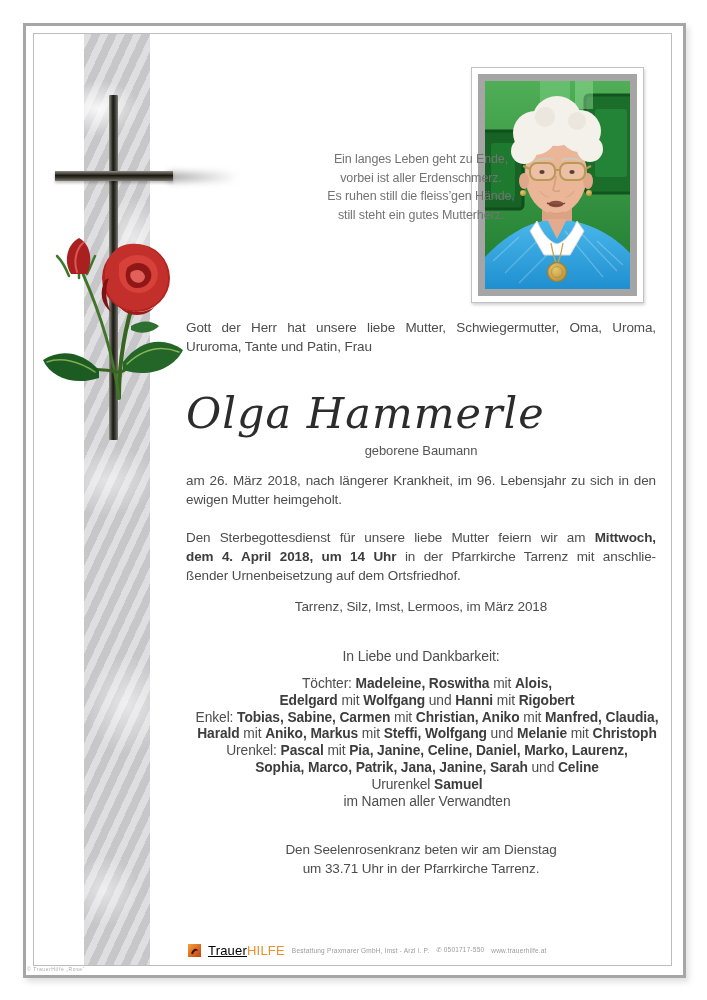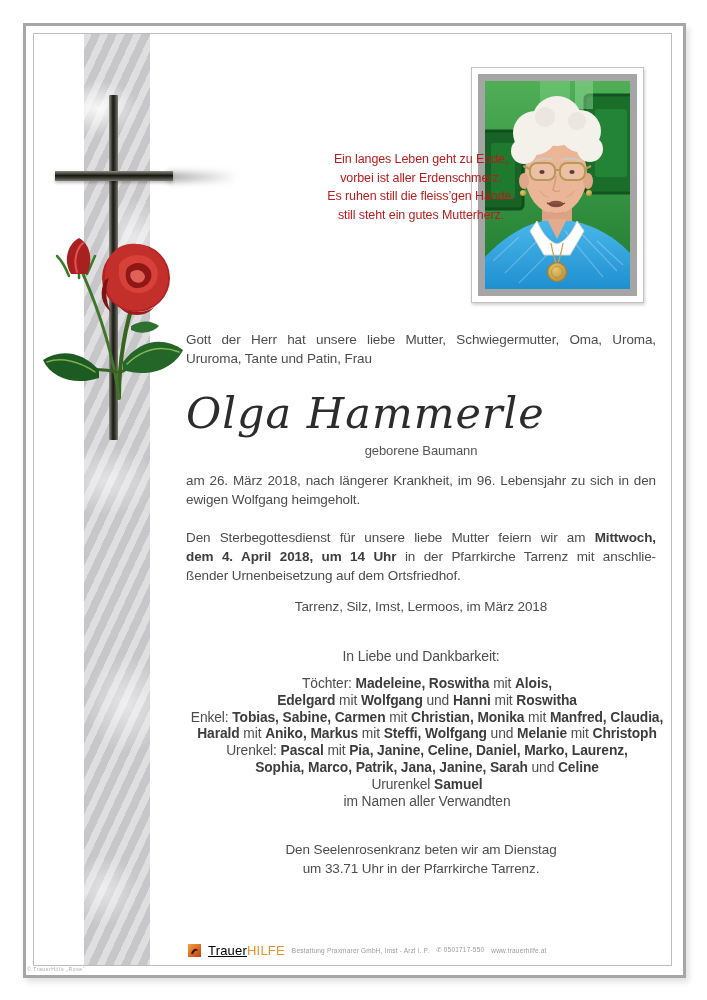--- a/index.html
+++ b/index.html
@@ -54,23 +54,23 @@
     box-shadow:1px 2px 3px rgba(0,0,0,.18);
   }
   .photo-mat{width:100%;height:100%;background:#a5a5a5;padding:7px;box-sizing:border-box;}
   .photo-mat svg{display:block;width:100%;height:100%;}
   
   .tblock{position:absolute;left:186px;width:470px;font-size:13.5px;line-height:19px;letter-spacing:-0.1px;color:#4d4d4d;}
   .tblock b{color:#3d3d3d;}
   .center{text-align:center;}
   .ln{min-height:19px;}
   .ln.j{text-align:justify;text-align-last:justify;}
-  .poem{top:150px;font-size:12.5px;line-height:18.5px;color:#b91c1c;}
+  .poem{top:150px;font-size:12.5px;line-height:18.5px;color:#737373;}
   .poem .ln{min-height:18.5px;}
-  .intro{top:330px;}
+  .intro{top:318px;}
   .name{
     position:absolute;left:186px;width:470px;top:388px;text-align:left;
     font-family:"DejaVu Serif","Liberation Serif",serif;font-style:italic;
     font-size:43px;line-height:50px;color:#2c2c2c;letter-spacing:1px;
   }
   .maiden{top:441px;font-size:13px;color:#555;}
   .death{top:471px;}
   .service{top:528px;}
   .places{top:597px;font-size:13.5px;}
   .closing{top:647px;font-size:14px;}
@@ -206,37 +206,37 @@
 <div class="tblock intro">
     <div class="ln j"><span>Gott der Herr hat unsere liebe Mutter, Schwiegermutter, Oma, Uroma,</span></div>
     <div class="ln"><span>Ururoma, Tante und Patin, Frau</span></div>
   </div>
 
 <div class="name">Olga Hammerle</div>
 <div class="tblock maiden center">geborene Baumann</div>
 
 <div class="tblock death">
     <div class="ln j"><span>am 26. März 2018, nach längerer Krankheit, im 96. Lebensjahr zu sich in den</span></div>
-    <div class="ln"><span>ewigen Wolfgang heimgeholt.</span></div>
+    <div class="ln"><span>ewigen Mutter heimgeholt.</span></div>
   </div>
 
 <div class="tblock service">
     <div class="ln j"><span>Den Sterbegottesdienst für unsere liebe Mutter feiern wir am </span><b>Mittwoch,</b></div>
     <div class="ln j"><b>dem 4. April 2018, um 14 Uhr</b><span> in der Pfarrkirche Tarrenz mit anschlie-</span></div>
     <div class="ln"><span>ßender Urnenbeisetzung auf dem Ortsfriedhof.</span></div>
   </div>
 
 <div class="tblock places center">Tarrenz, Silz, Imst, Lermoos, im März 2018</div>
 
 <div class="tblock closing center">In Liebe und Dankbarkeit:</div>
 
 <div class="tblock family center">
     <div class="ln"><span>Töchter: </span><b>Madeleine, Roswitha</b><span> mit </span><b>Alois,</b></div>
-    <div class="ln"><b>Edelgard</b><span> mit </span><b>Wolfgang</b><span> und </span><b>Hanni</b><span> mit </span><b>Roswitha</b></div>
-    <div class="ln"><span>Enkel: </span><b>Tobias, Sabine, Carmen</b><span> mit </span><b>Christian, Monika</b><span> mit </span><b>Manfred, Claudia,</b></div>
+    <div class="ln"><b>Edelgard</b><span> mit </span><b>Wolfgang</b><span> und </span><b>Hanni</b><span> mit </span><b>Rigobert</b></div>
+    <div class="ln"><span>Enkel: </span><b>Tobias, Sabine, Carmen</b><span> mit </span><b>Christian, Aniko</b><span> mit </span><b>Manfred, Claudia,</b></div>
     <div class="ln"><b>Harald</b><span> mit </span><b>Aniko, Markus</b><span> mit </span><b>Steffi, Wolfgang</b><span> und </span><b>Melanie</b><span> mit </span><b>Christoph</b></div>
     <div class="ln"><span>Urenkel: </span><b>Pascal</b><span> mit </span><b>Pia, Janine, Celine, Daniel, Marko, Laurenz,</b></div>
     <div class="ln"><b>Sophia, Marco, Patrik, Jana, Janine, Sarah</b><span> und </span><b>Celine</b></div>
     <div class="ln"><span>Ururenkel </span><b>Samuel</b></div>
     <div class="ln"><span>im Namen aller Verwandten</span></div>
   </div>
 
 <div class="tblock rosary center">
     <div class="ln"><span>Den Seelenrosenkranz beten wir am Dienstag</span></div>
     <div class="ln"><span>um 33.71 Uhr in der Pfarrkirche Tarrenz.</span></div>

